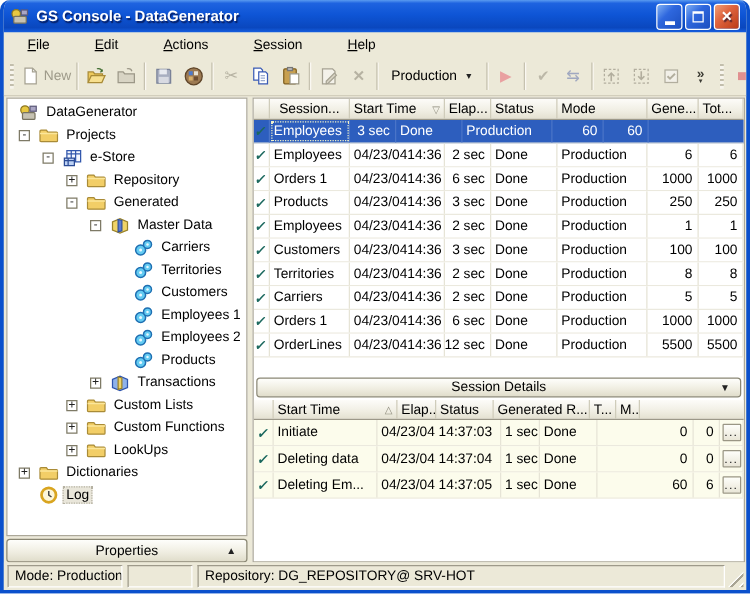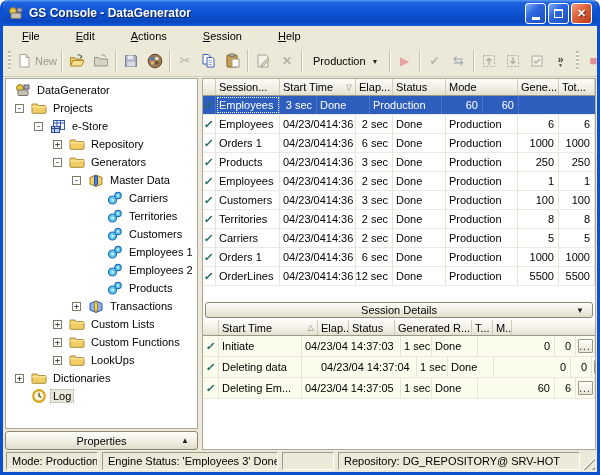--- a/index.html
+++ b/index.html
@@ -314,21 +314,21 @@
                 <path d="M1 6.8h14" stroke="#FBE69A" stroke-width="1.2"></path>
               </svg></span>
             <span class="tlabel">Repository</span>
           </div>
           <div class="tree-row" style="padding-left: 47px;">
             <span class="expander">-</span>
             <span class="ticon"><svg width="16" height="16" viewBox="0 0 16 16">
                 <path d="M1 12.5V4.8c0-.4.3-.8.8-.8h4.3l1.2 1.6h6.9c.4 0 .8.3.8.8v6.1c0 .4-.3.8-.8.8H1.8c-.4 0-.8-.3-.8-.8z" fill="#F2CE67" stroke="#A98B37"></path>
                 <path d="M1 6.8h14" stroke="#FBE69A" stroke-width="1.2"></path>
               </svg></span>
-            <span class="tlabel">Generators</span>
+            <span class="tlabel">Generated</span>
           </div>
           <div class="tree-row" style="padding-left: 66px;">
             <span class="expander">-</span>
             <span class="ticon"><svg width="16" height="16" viewBox="0 0 16 16">
                 <path d="M2 5.5 8 3l6 2.5V12L8 14.5 2 12z" fill="#F0D468" stroke="#9A8228"></path>
                 <path d="M6.5 3.6v9.9l3-.8V4.4z" fill="#5B7BD5" stroke="#31519E"></path>
               </svg></span>
             <span class="tlabel">Master Data</span>
           </div>
           <div class="tree-row" style="padding-left: 85px;">
@@ -447,21 +447,21 @@
     </div>
 
     <div class="splitter"></div>
 
     <div class="right-panel">
       <div id="main-grid">
           <div class="g-head">
             <div class="hcell" style="width: 13px;">
               <span></span>
             </div>
-            <div class="hcell" style="width: 64px;">
+            <div class="hcell" style="width: 64px; justify-content: center;">
               <span>Session...</span>
             </div>
             <div class="hcell" style="width: 76px;">
               <span>Start Time</span>
               <span class="sort">▽</span>
             </div>
             <div class="hcell" style="width: 37px;">
               <span>Elap...</span>
             </div>
             <div class="hcell" style="width: 53px;">
@@ -638,21 +638,21 @@
             <div class="gcell num" style="width: 21px;">0</div>
             <div class="gcell ctr" style="width: 19px;">
               <button class="more-btn">...</button>
             </div>
           </div>
           <div class="g-row pale">
             <div class="gcell ctr" style="width: 16px;">
               <span class="checkmark-icon">✓</span>
             </div>
             <div class="gcell" style="width: 83px;">Deleting data</div>
-            <div class="gcell" style="width: 99px; margin-left: 16px;">04/23/04 14:37:04</div>
+            <div class="gcell" style="width: 99px;">04/23/04 14:37:04</div>
             <div class="gcell" style="width: 31px;">1 sec</div>
             <div class="gcell" style="width: 46px;">Done</div>
             <div class="gcell num" style="width: 77px;">0</div>
             <div class="gcell num" style="width: 21px;">0</div>
             <div class="gcell ctr" style="width: 19px;">
               <button class="more-btn">...</button>
             </div>
           </div>
           <div class="g-row pale">
             <div class="gcell ctr" style="width: 16px;">
@@ -667,19 +667,18 @@
             <div class="gcell ctr" style="width: 19px;">
               <button class="more-btn">...</button>
             </div>
           </div>
         </div>
     </div>
   </div>
 
   <div class="statusbar">
     <span class="spanel" style="width:92px">Mode: Production</span>
-    <span class="spanel" style="width:176px">Engine Status: 'Employees 3' Done</span>
     <span class="spanel" style="width:52px"></span>
     <span class="spanel grow">Repository: DG_REPOSITORY@ SRV-HOT</span>
     <span class="resize-grip"></span>
   </div>
 
 </div>
 
 </body></html>

